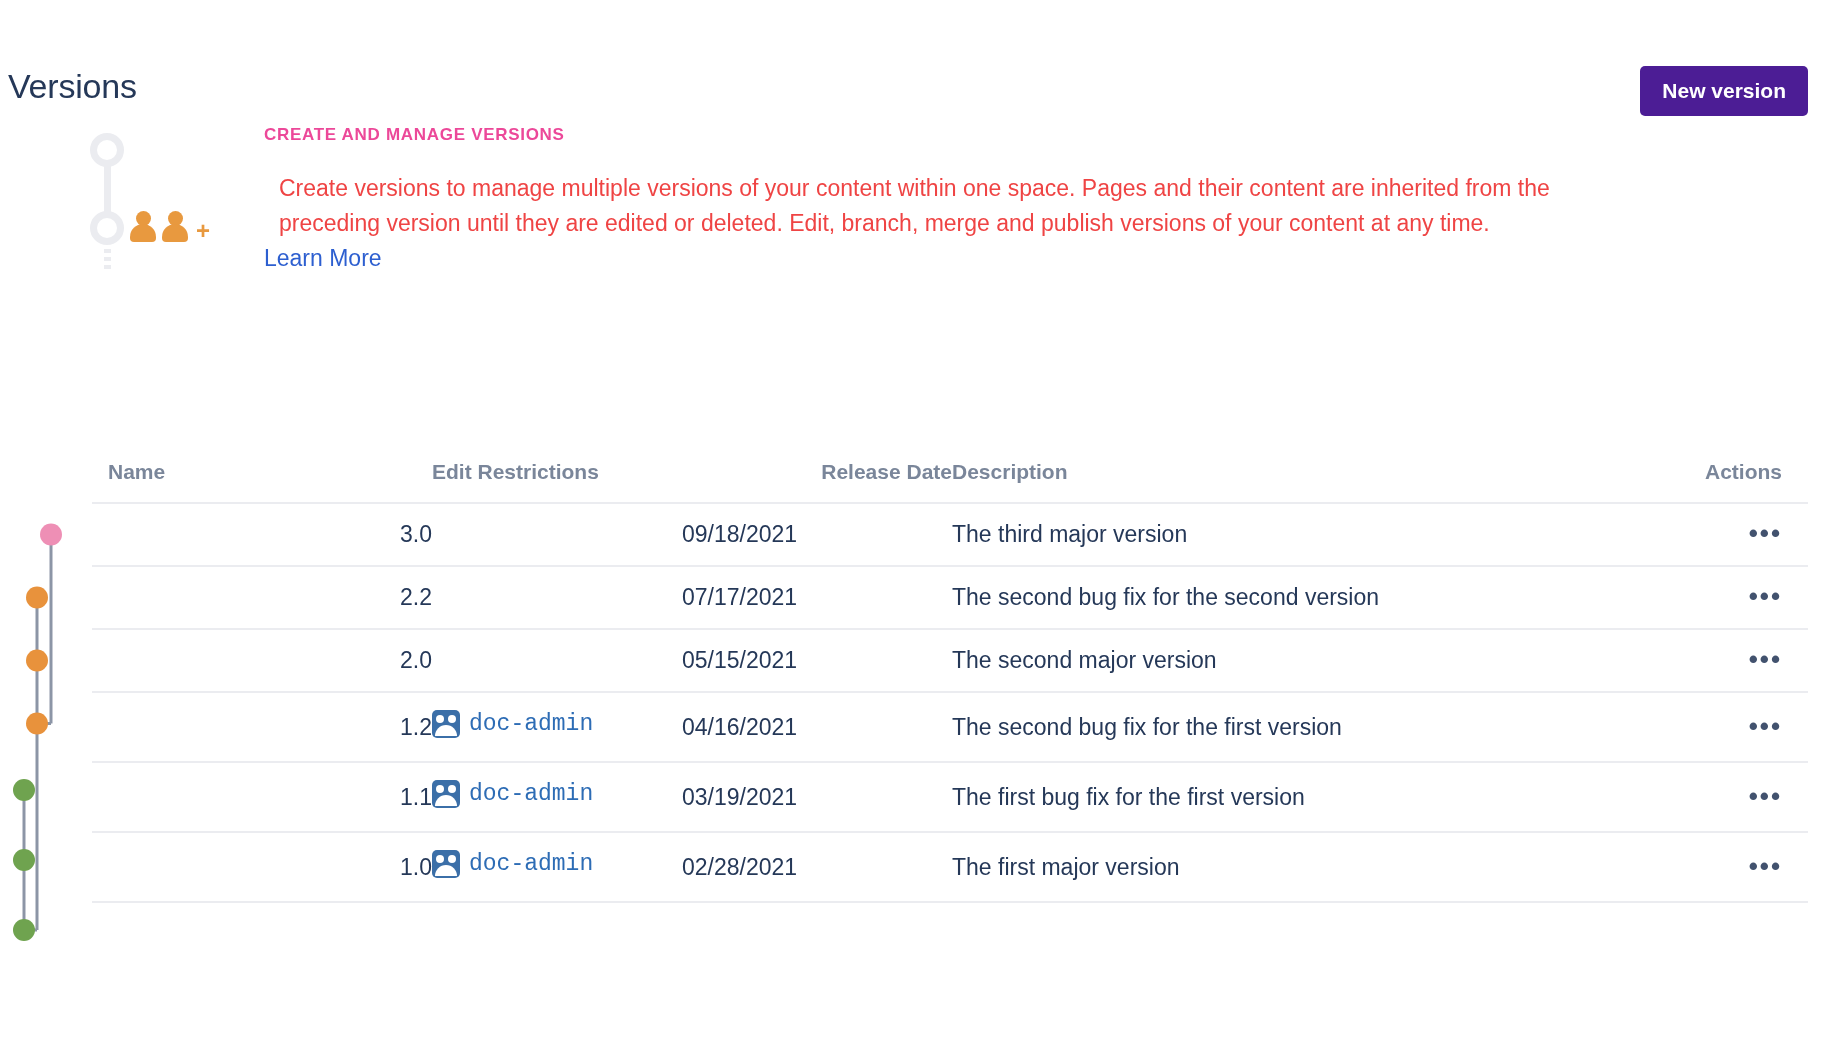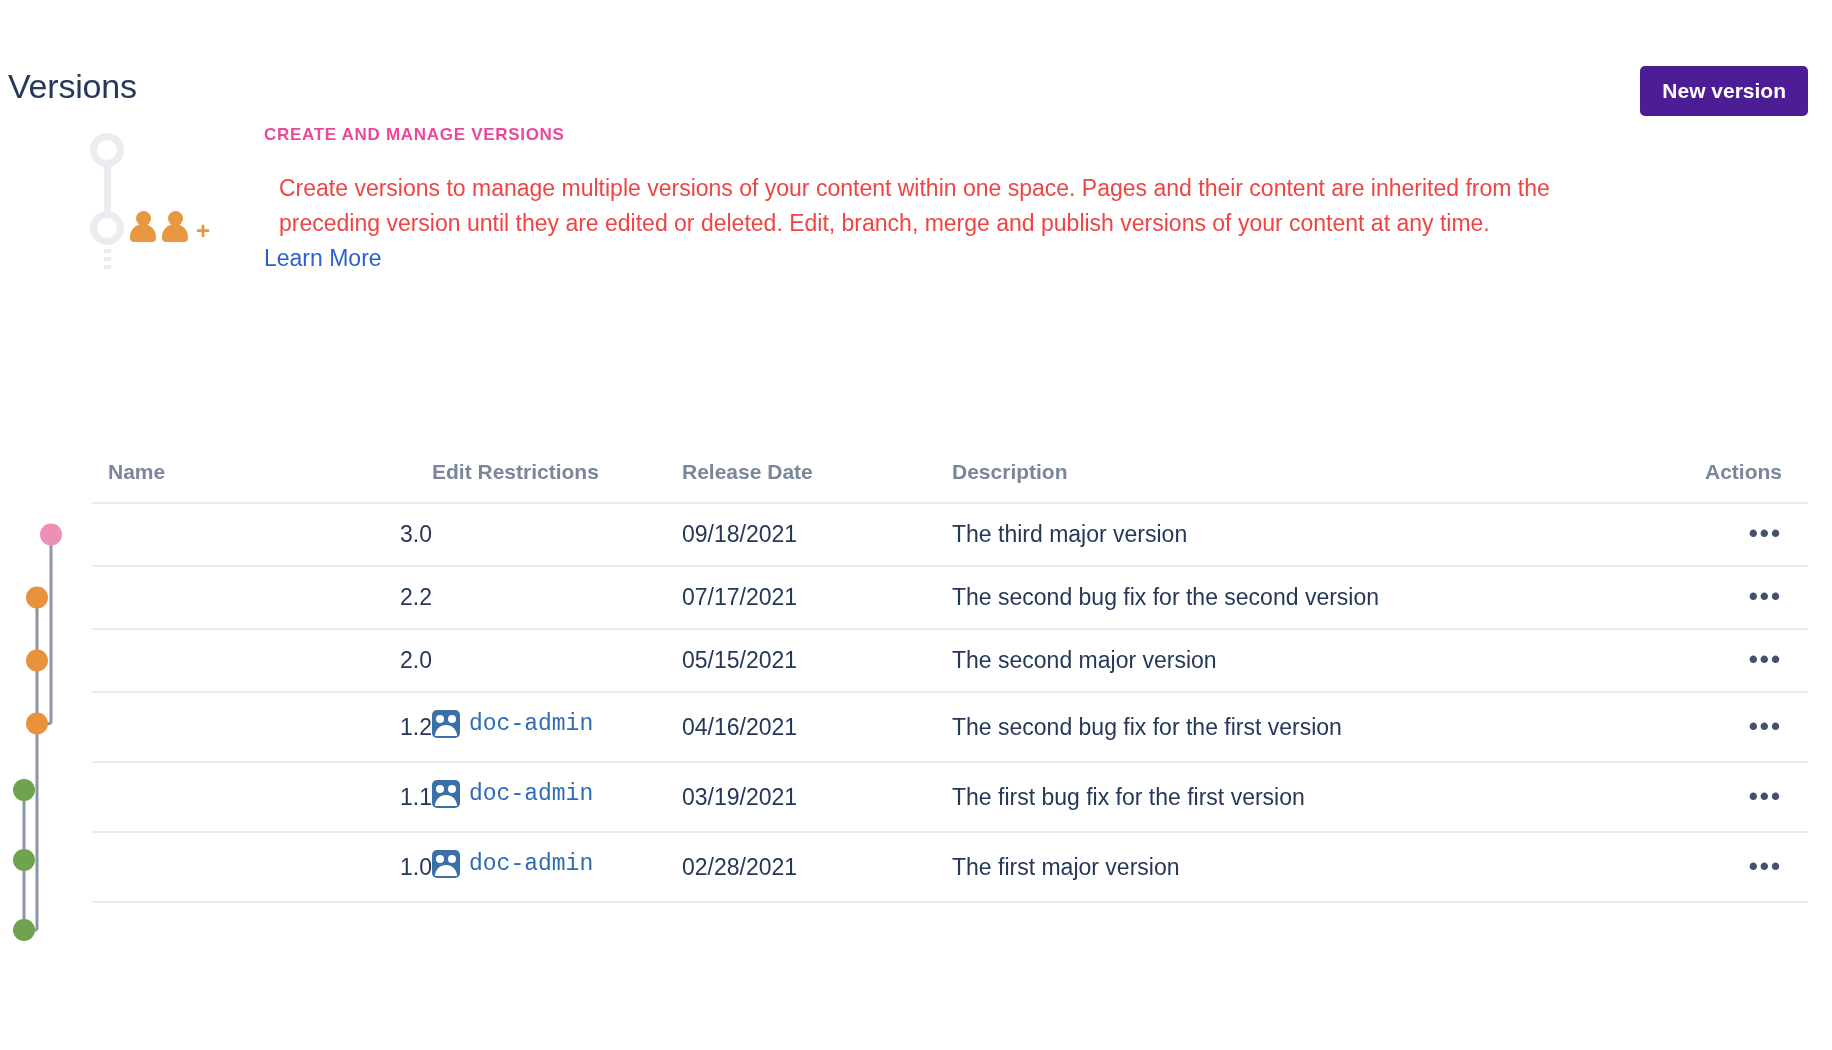--- a/index.html
+++ b/index.html
@@ -149,21 +149,21 @@
   thead th {
     text-align: left;
     font-size: 21px;
     font-weight: bold;
     color: #7a869a;
     padding: 10px 0 18px 0;
     border-bottom: 2px solid #ebecf0;
   }
   th.col-name  { width: 340px; padding-left: 16px; }
   th.col-edit  { width: 250px; }
-  th.col-date  { width: 270px; }
+  th.col-date  { width: 270px; text-align: right; }
   th.col-desc  { width: auto; }
   th.col-act   { width: 160px; text-align: right; padding-right: 26px; }
 
   tbody td {
     font-size: 23px;
     color: #253858;
     padding: 17px 0 17px 0;
     border-bottom: 2px solid #ebecf0;
     vertical-align: middle;
     white-space: nowrap;

